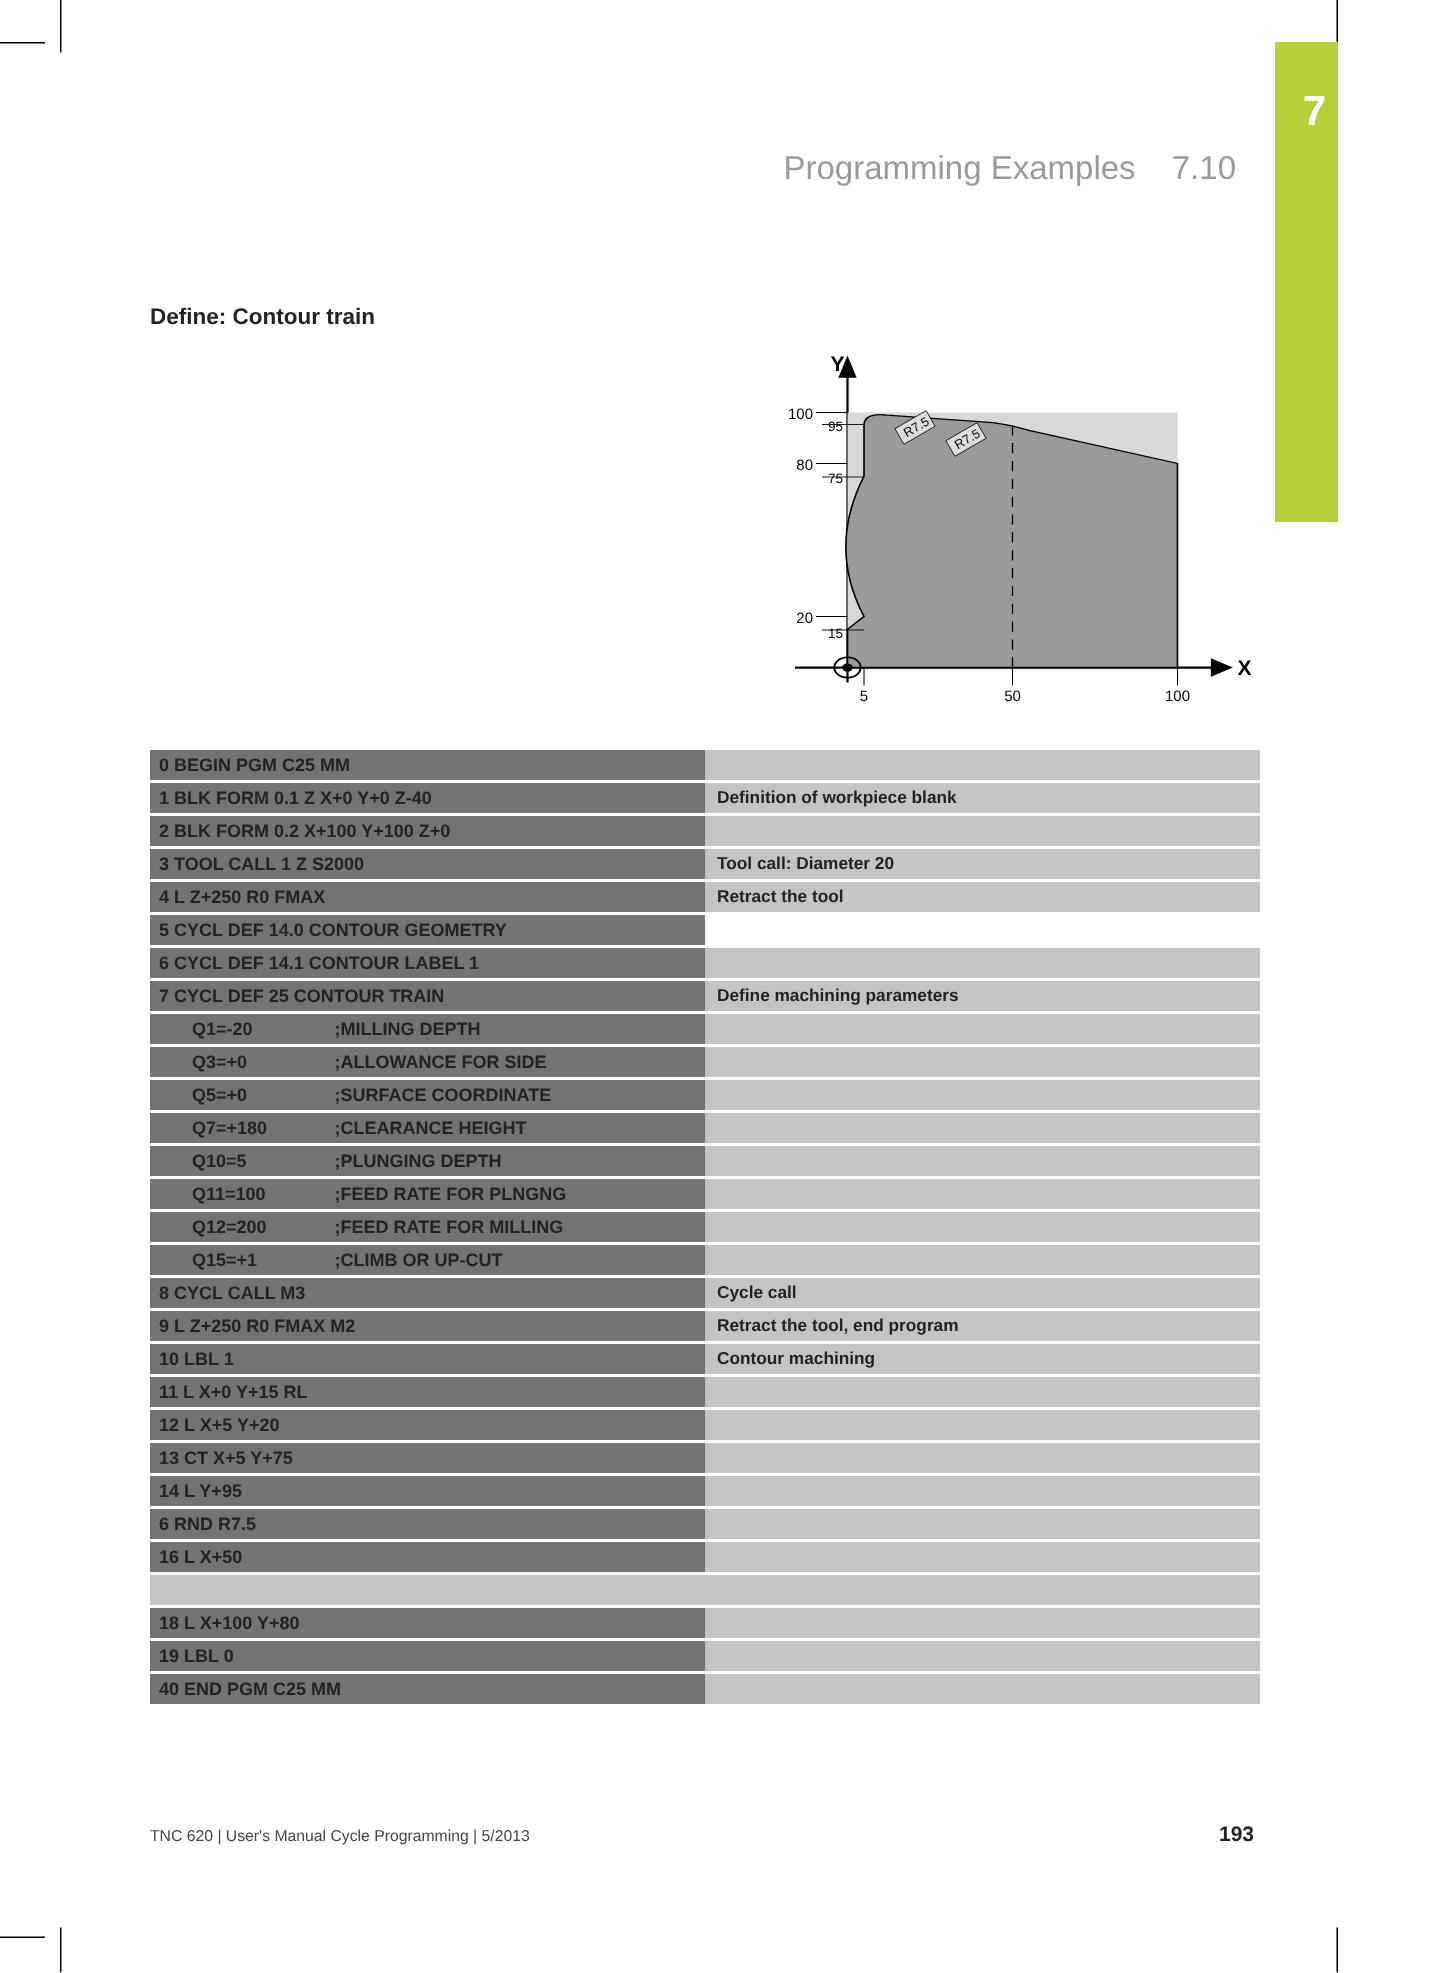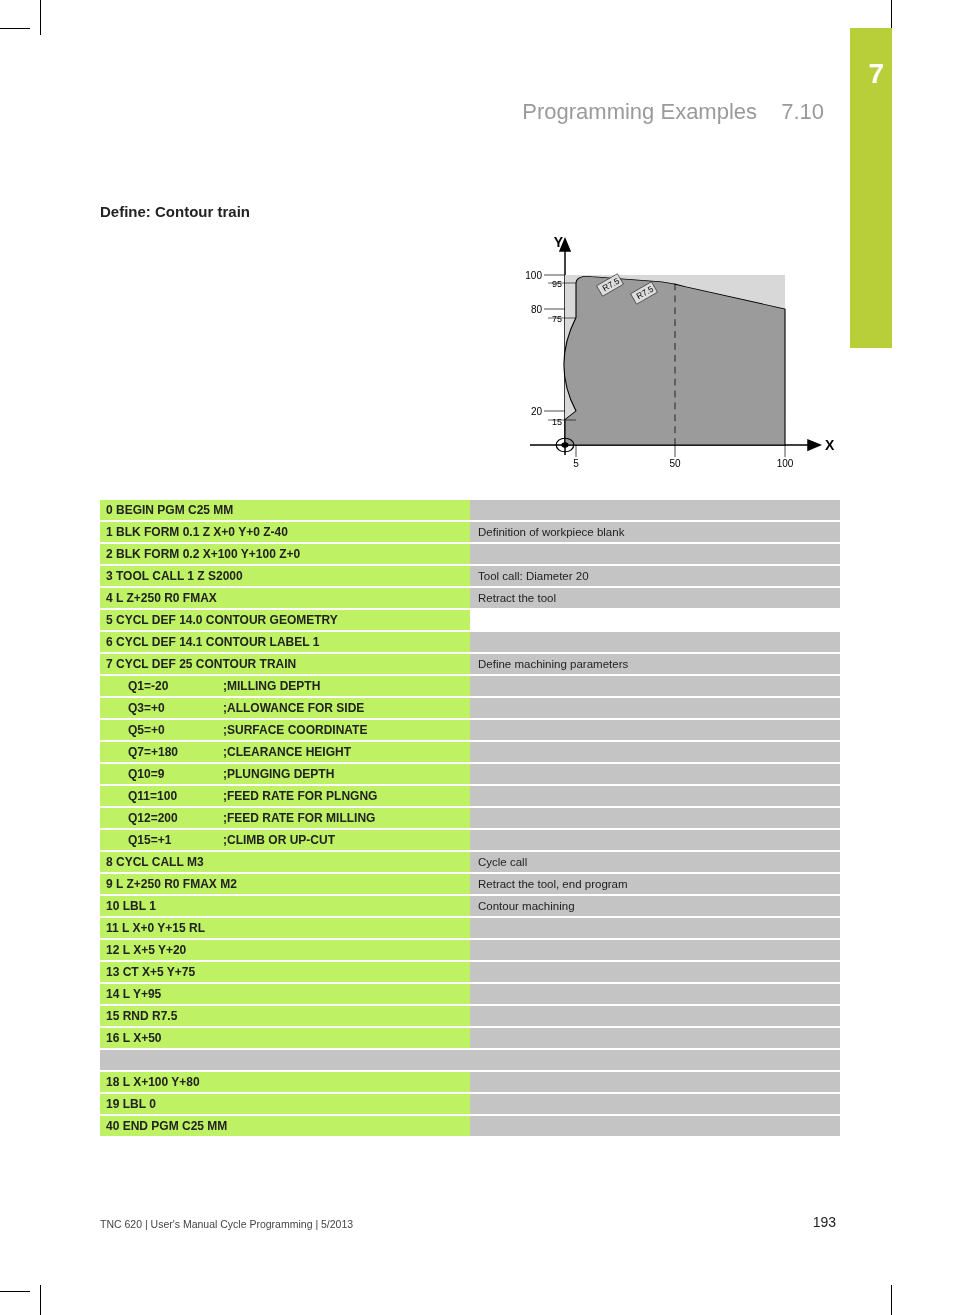--- a/index.html
+++ b/index.html
@@ -69,54 +69,54 @@
     font-size:12px;
   }
   .row {
     display:flex;
     height:22px;
     align-items:center;
     border-bottom:2px solid #fff;
   }
   .row .code {
     width:370px;
-    background:#bef264;
+    background:#737373;
     padding-left:6px;
     font-weight:bold;
     color:#222;
     height:100%;
     display:flex;
     align-items:center;
   }
   .row .code.indent .p1 { display:inline-block; width:22px; }
   .row .code.indent .qparam { display:inline-block; width:95px; font-weight:bold; }
   .row .desc {
     flex:1;
     background:#c4c4c4;
     padding-left:8px;
     color:#222;
     height:100%;
     display:flex;
     align-items:center;
-    font-weight:normal;
+    font-weight:bold;
     font-size:11.5px;
   }
   .footer-left {
     position:absolute;
     left:100px;
     bottom:85px;
     font-size:10.5px;
     color:#444;
   }
   .footer-right {
     position:absolute;
     right:118px;
     bottom:85px;
     font-size:14px;
-    font-weight:normal;
+    font-weight:bold;
     color:#222;
   }
 </style>
 </head>
 <body>
 
 <div class="crop tl-h"></div>
 <div class="crop tl-v"></div>
 <div class="crop tr-v"></div>
 <div class="crop bl-h"></div>
@@ -254,21 +254,21 @@
       <div class="code indent">
         <span class="p1"></span>
         <span class="qparam">Q7=+180</span>
         <span>;CLEARANCE HEIGHT</span>
       </div>
       <div class="desc"></div>
     </div>
     <div class="row">
       <div class="code indent">
         <span class="p1"></span>
-        <span class="qparam">Q10=9</span>
+        <span class="qparam">Q10=5</span>
         <span>;PLUNGING DEPTH</span>
       </div>
       <div class="desc"></div>
     </div>
     <div class="row">
       <div class="code indent">
         <span class="p1"></span>
         <span class="qparam">Q11=100</span>
         <span>;FEED RATE FOR PLNGNG</span>
       </div>
@@ -312,21 +312,21 @@
     </div>
     <div class="row">
       <div class="code">13 CT X+5 Y+75</div>
       <div class="desc"></div>
     </div>
     <div class="row">
       <div class="code">14 L Y+95</div>
       <div class="desc"></div>
     </div>
     <div class="row">
-      <div class="code">15 RND R7.5</div>
+      <div class="code">6 RND R7.5</div>
       <div class="desc"></div>
     </div>
     <div class="row">
       <div class="code">16 L X+50</div>
       <div class="desc"></div>
     </div>
     <div class="row">
       <div class="desc"></div>
     </div>
     <div class="row">

